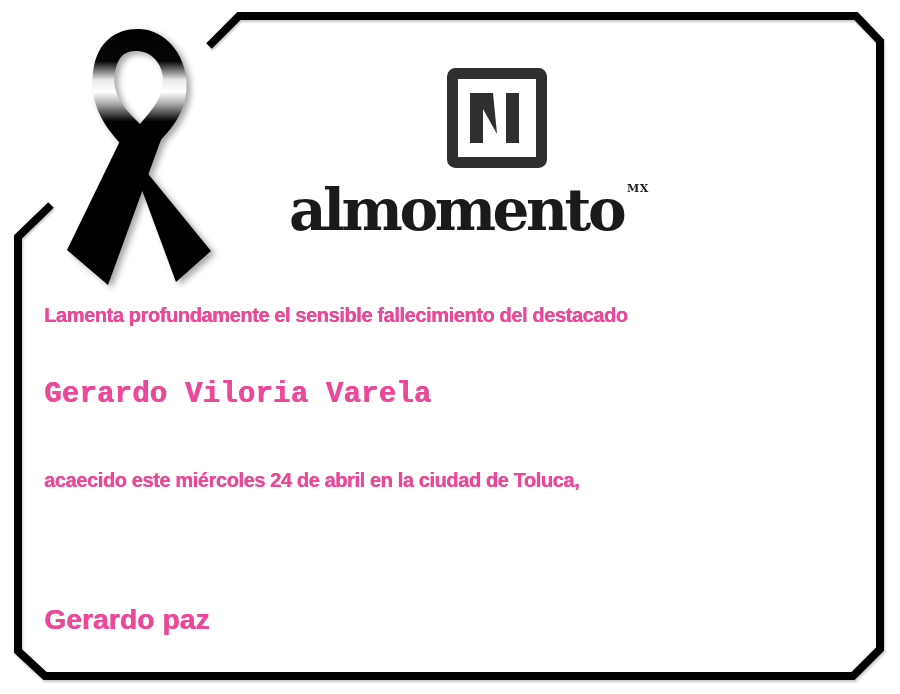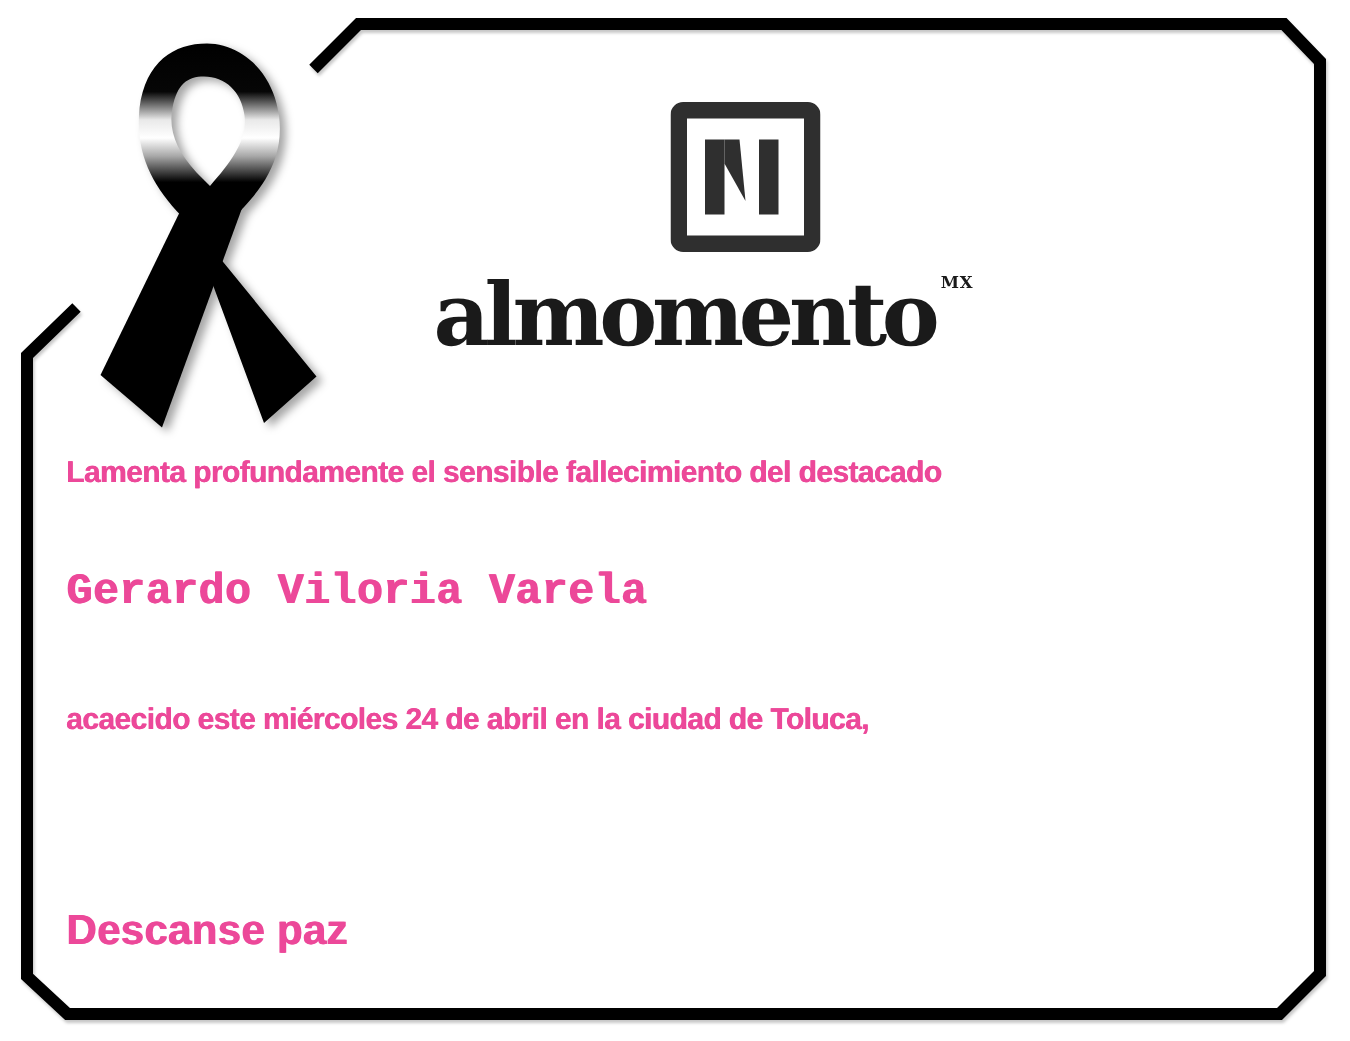--- a/index.html
+++ b/index.html
@@ -134,13 +134,13 @@
   <div>Lamenta profundamente el sensible fallecimiento del destacado</div>
 </div>
 
 <div class="textline deceased">Gerardo Viloria Varela</div>
 
 <div class="textline event">acaecido este miércoles 24 de abril en la ciudad de Toluca,</div>
 
 <div class="textline condolence">
 </div>
 
-<div class="textline farewell">Descanse paz</div>
+<div class="textline farewell">Gerardo paz</div>
 
 </body></html>

